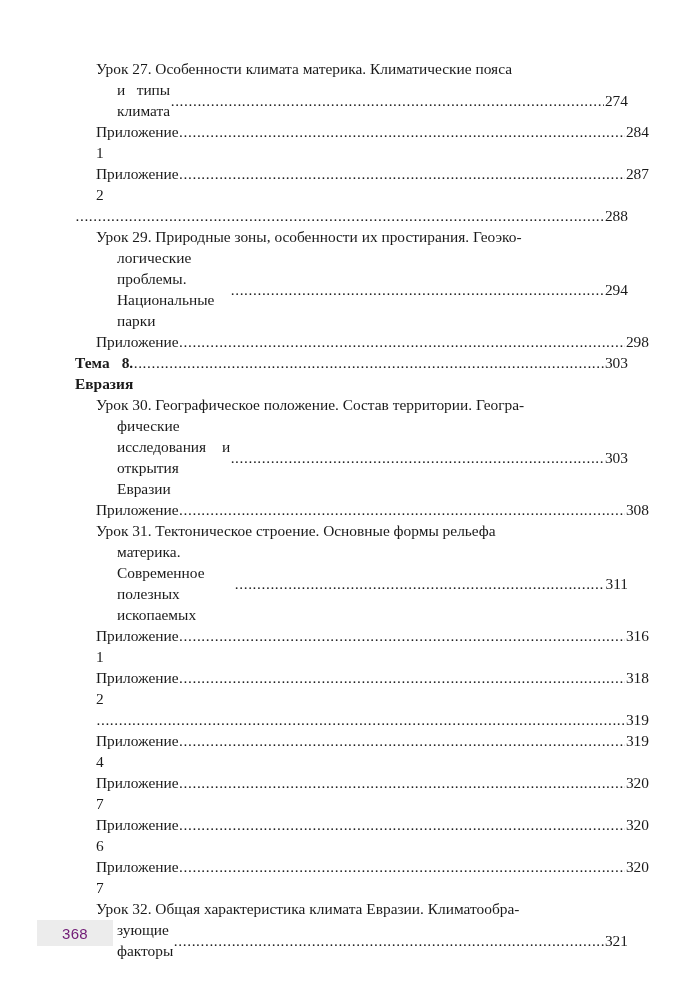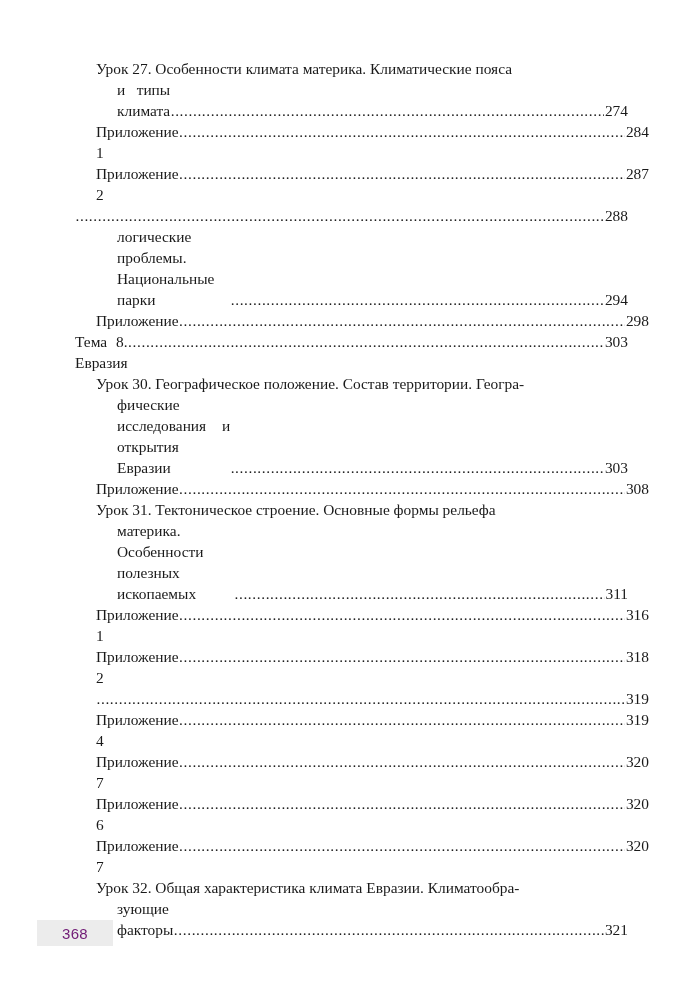--- a/index.html
+++ b/index.html
@@ -31,21 +31,21 @@
     text-align: justify;
     text-justify: inter-word;
   }
   
   .entry.indent {
     padding-left: 21px;
     text-indent: 0;
   }
 
   .it { }
-  .bold { font-weight: normal; }
+  .bold { font-weight: bold; }
 
   
   .leader-row {
     display: flex;
     align-items: baseline;
     width: 100%;
   }
   .leader-row .txt { white-space: pre-wrap; }
   .dots {
     flex: 1 1 auto;
@@ -70,21 +70,21 @@
 
   .wrapblock {
     font-size: 15.4px;
     line-height: 21px;
     padding-left: 21px;
     text-indent: -21px;
     text-align: justify;
   }
   .wrapblock .tail {
     display: flex;
-    align-items: flex-end;
+    align-items: center;
     text-indent: 0;
     padding-left: 21px;
     width: 100%;
     box-sizing: border-box;
   }
   .wrapblock .head {
     display: block;
     text-indent: -21px;
     padding-left: 21px;
   }
@@ -133,20 +133,21 @@
     <span class="dots"></span>
     <span class="pg">287</span>
   </div>
 
   <div class="entry leader-row">
     <span class="dots"></span>
     <span class="pg">288</span>
   </div>
 
   <div class="wrapblock">
+    <span class="head"><span class="it">Урок 29.</span><span> Природные зоны, особенности их простирания. Геоэко-</span></span>
     <span class="tail">
       <span class="txt">логические проблемы. Национальные парки</span>
       <span class="dots"></span>
       <span class="pg">294</span>
     </span>
   </div>
 
   <div class="entry indent leader-row">
     <span class="txt it">Приложение</span>
     <span class="dots"></span>
@@ -170,21 +171,21 @@
 
   <div class="entry indent leader-row">
     <span class="txt it">Приложение</span>
     <span class="dots"></span>
     <span class="pg">308</span>
   </div>
 
   <div class="wrapblock">
     <span class="head"><span class="it">Урок 31.</span><span> Тектоническое строение. Основные формы рельефа</span></span>
     <span class="tail">
-      <span class="txt">материка. Особенности полезных ископаемых</span>
+      <span class="txt">материка. Современное полезных ископаемых</span>
       <span class="dots"></span>
       <span class="pg">311</span>
     </span>
   </div>
 
   <div class="entry indent leader-row">
     <span class="txt it">Приложение 1</span>
     <span class="dots"></span>
     <span class="pg">316</span>
   </div>

